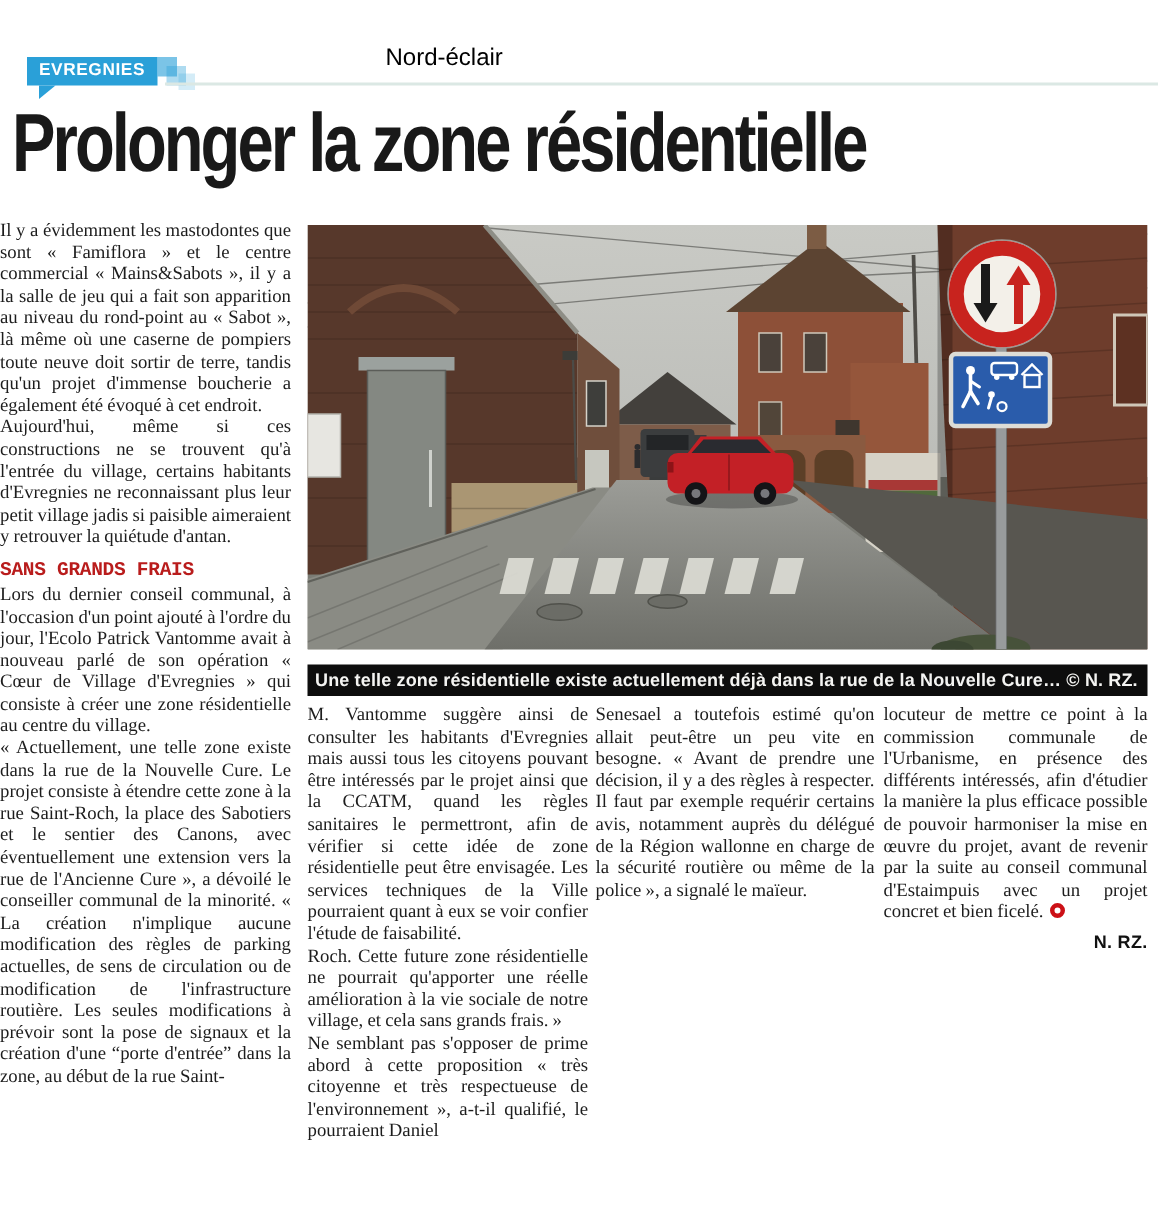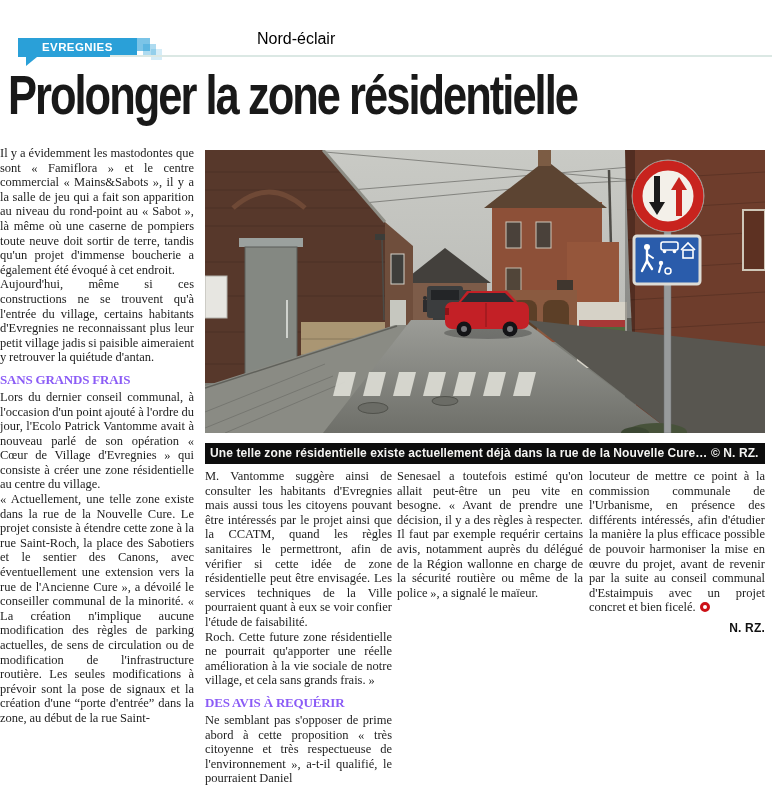--- a/index.html
+++ b/index.html
@@ -2,21 +2,21 @@
 <html lang="fr"><head>
 <meta charset="utf-8">
 <style>
   html,body{margin:0;padding:0;background:#ffffff;}
   .page{position:relative;width:780px;height:811px;background:#fff;overflow:hidden;
         font-family:"Liberation Serif",serif;color:#1d1d1d;}
 
   
   .masthead{position:absolute;left:257px;top:30px;font-family:"Liberation Sans",sans-serif;
             font-size:16px;color:#000;}
-  .kicker{position:absolute;left:18px;top:38px;height:19px;line-height:19px;padding:0 24px;
+  .kicker{position:absolute;left:18px;top:38px;height:19px;line-height:19px;padding:0 8px;
           background:#2aa0d8;color:#fff;font-family:"Liberation Sans",sans-serif;
           font-weight:bold;font-size:11.5px;letter-spacing:.4px;}
   .kicker-tail{position:absolute;left:8px;top:100%;width:0;height:0;
                border-top:9px solid #2aa0d8;border-right:11px solid transparent;}
   .sq{position:absolute;}
   .sq1{left:100%;top:0;width:13px;height:13px;background:rgba(42,160,216,.62);}
   .sq2{left:calc(100% + 6px);top:6px;width:13px;height:13px;background:rgba(42,160,216,.38);}
   .sq3{left:calc(100% + 14px);top:11px;width:11px;height:11px;background:rgba(42,160,216,.20);}
   .header-rule{position:absolute;left:110px;top:55px;width:662px;height:2px;background:#dbe8e4;}
 
@@ -25,22 +25,22 @@
             white-space:nowrap;transform:scaleX(.79);transform-origin:left top;}
 
   
   .col{position:absolute;top:469px;}
   .col1{position:absolute;left:0;top:146px;width:194px;}
   .col2{left:205px;width:187px;}
   .col3{left:397px;width:186px;}
   .col4{left:589px;width:176px;}
   .bt{margin:0;font-size:12.5px;line-height:14.6px;text-align:justify;
       hyphens:auto;-webkit-hyphens:auto;word-spacing:-0.3px;}
-  .subhead{margin:7px 0 2px;font-family:Liberation Serif, serif;font-weight:bold;
-           font-size:13px;letter-spacing:-0.2px;color:#8b5cf6;}
+  .subhead{margin:7px 0 2px;font-family:Liberation Mono, monospace;font-weight:bold;
+           font-size:13px;letter-spacing:-0.2px;color:#b91c1c;}
   .byline{margin-top:6px;text-align:right;font-family:Liberation Sans, sans-serif;
           font-weight:bold;font-size:12px;letter-spacing:.2px;color:#111;}
   .endmark{display:inline-block;width:4px;height:4px;border:3.5px solid #cc1016;
            border-radius:50%;background:#fff;margin-left:4px;vertical-align:-1px;}
 
   
   .figure{position:absolute;left:205px;top:150px;width:560px;}
   .figure svg{display:block;}
   .caption{height:21px;line-height:21px;background:#0d0d0d;color:#f4f4f2;
            font-family:"Liberation Sans",sans-serif;font-weight:bold;font-size:12px;
@@ -251,21 +251,20 @@
         <line x1="456" y1="115" x2="454" y2="122" stroke="#fff" stroke-width="2" stroke-linecap="round"></line>
         <circle cx="463" cy="121" r="3" fill="none" stroke="#fff" stroke-width="1.5"></circle>
       </g>
     </svg>
     <figcaption class="caption">Une telle zone résidentielle existe actuellement déjà dans la rue de la Nouvelle Cure… © N. RZ.</figcaption>
   </figure>
 
   <div class="col col2">
     <p class="bt">M. Vantomme suggère ainsi de consulter les habitants d'Evregnies mais aussi tous les citoyens pouvant être intéressés par le projet ainsi que la CCATM, quand les règles sanitaires le permettront, afin de vérifier si cette idée de zone résidentielle peut être envisagée. Les services techniques de la Ville pourraient quant à eux se voir confier l'étude de faisabilité.</p>
     <p class="bt">Roch. Cette future zone résidentielle ne pourrait qu'apporter une réelle amélioration à la vie sociale de notre village, et cela sans grands frais. »</p>
-    <h3 class="subhead">DES AVIS À REQUÉRIR</h3>
     <p class="bt">Ne semblant pas s'opposer de prime abord à cette proposition « très citoyenne et très respectueuse de l'environnement », a-t-il qualifié, le pourraient Daniel</p>
   </div>
 
   <div class="col col3">
     <p class="bt">Senesael a toutefois estimé qu'on allait peut-être un peu vite en besogne. « Avant de prendre une décision, il y a des règles à respecter. Il faut par exemple requérir certains avis, notamment auprès du délégué de la Région wallonne en charge de la sécurité routière ou même de la police », a signalé le maïeur.</p>
   </div>
 
   <div class="col col4">
     <p class="bt"><span>locuteur de mettre ce point à la commission communale de l'Urbanisme, en présence des différents intéressés, afin d'étudier la manière la plus efficace possible de pouvoir harmoniser la mise en œuvre du projet, avant de revenir par la suite au conseil communal d'Estaimpuis avec un projet concret et bien ficelé.</span><span class="endmark"></span></p>
     <div class="byline">N. RZ.</div>

